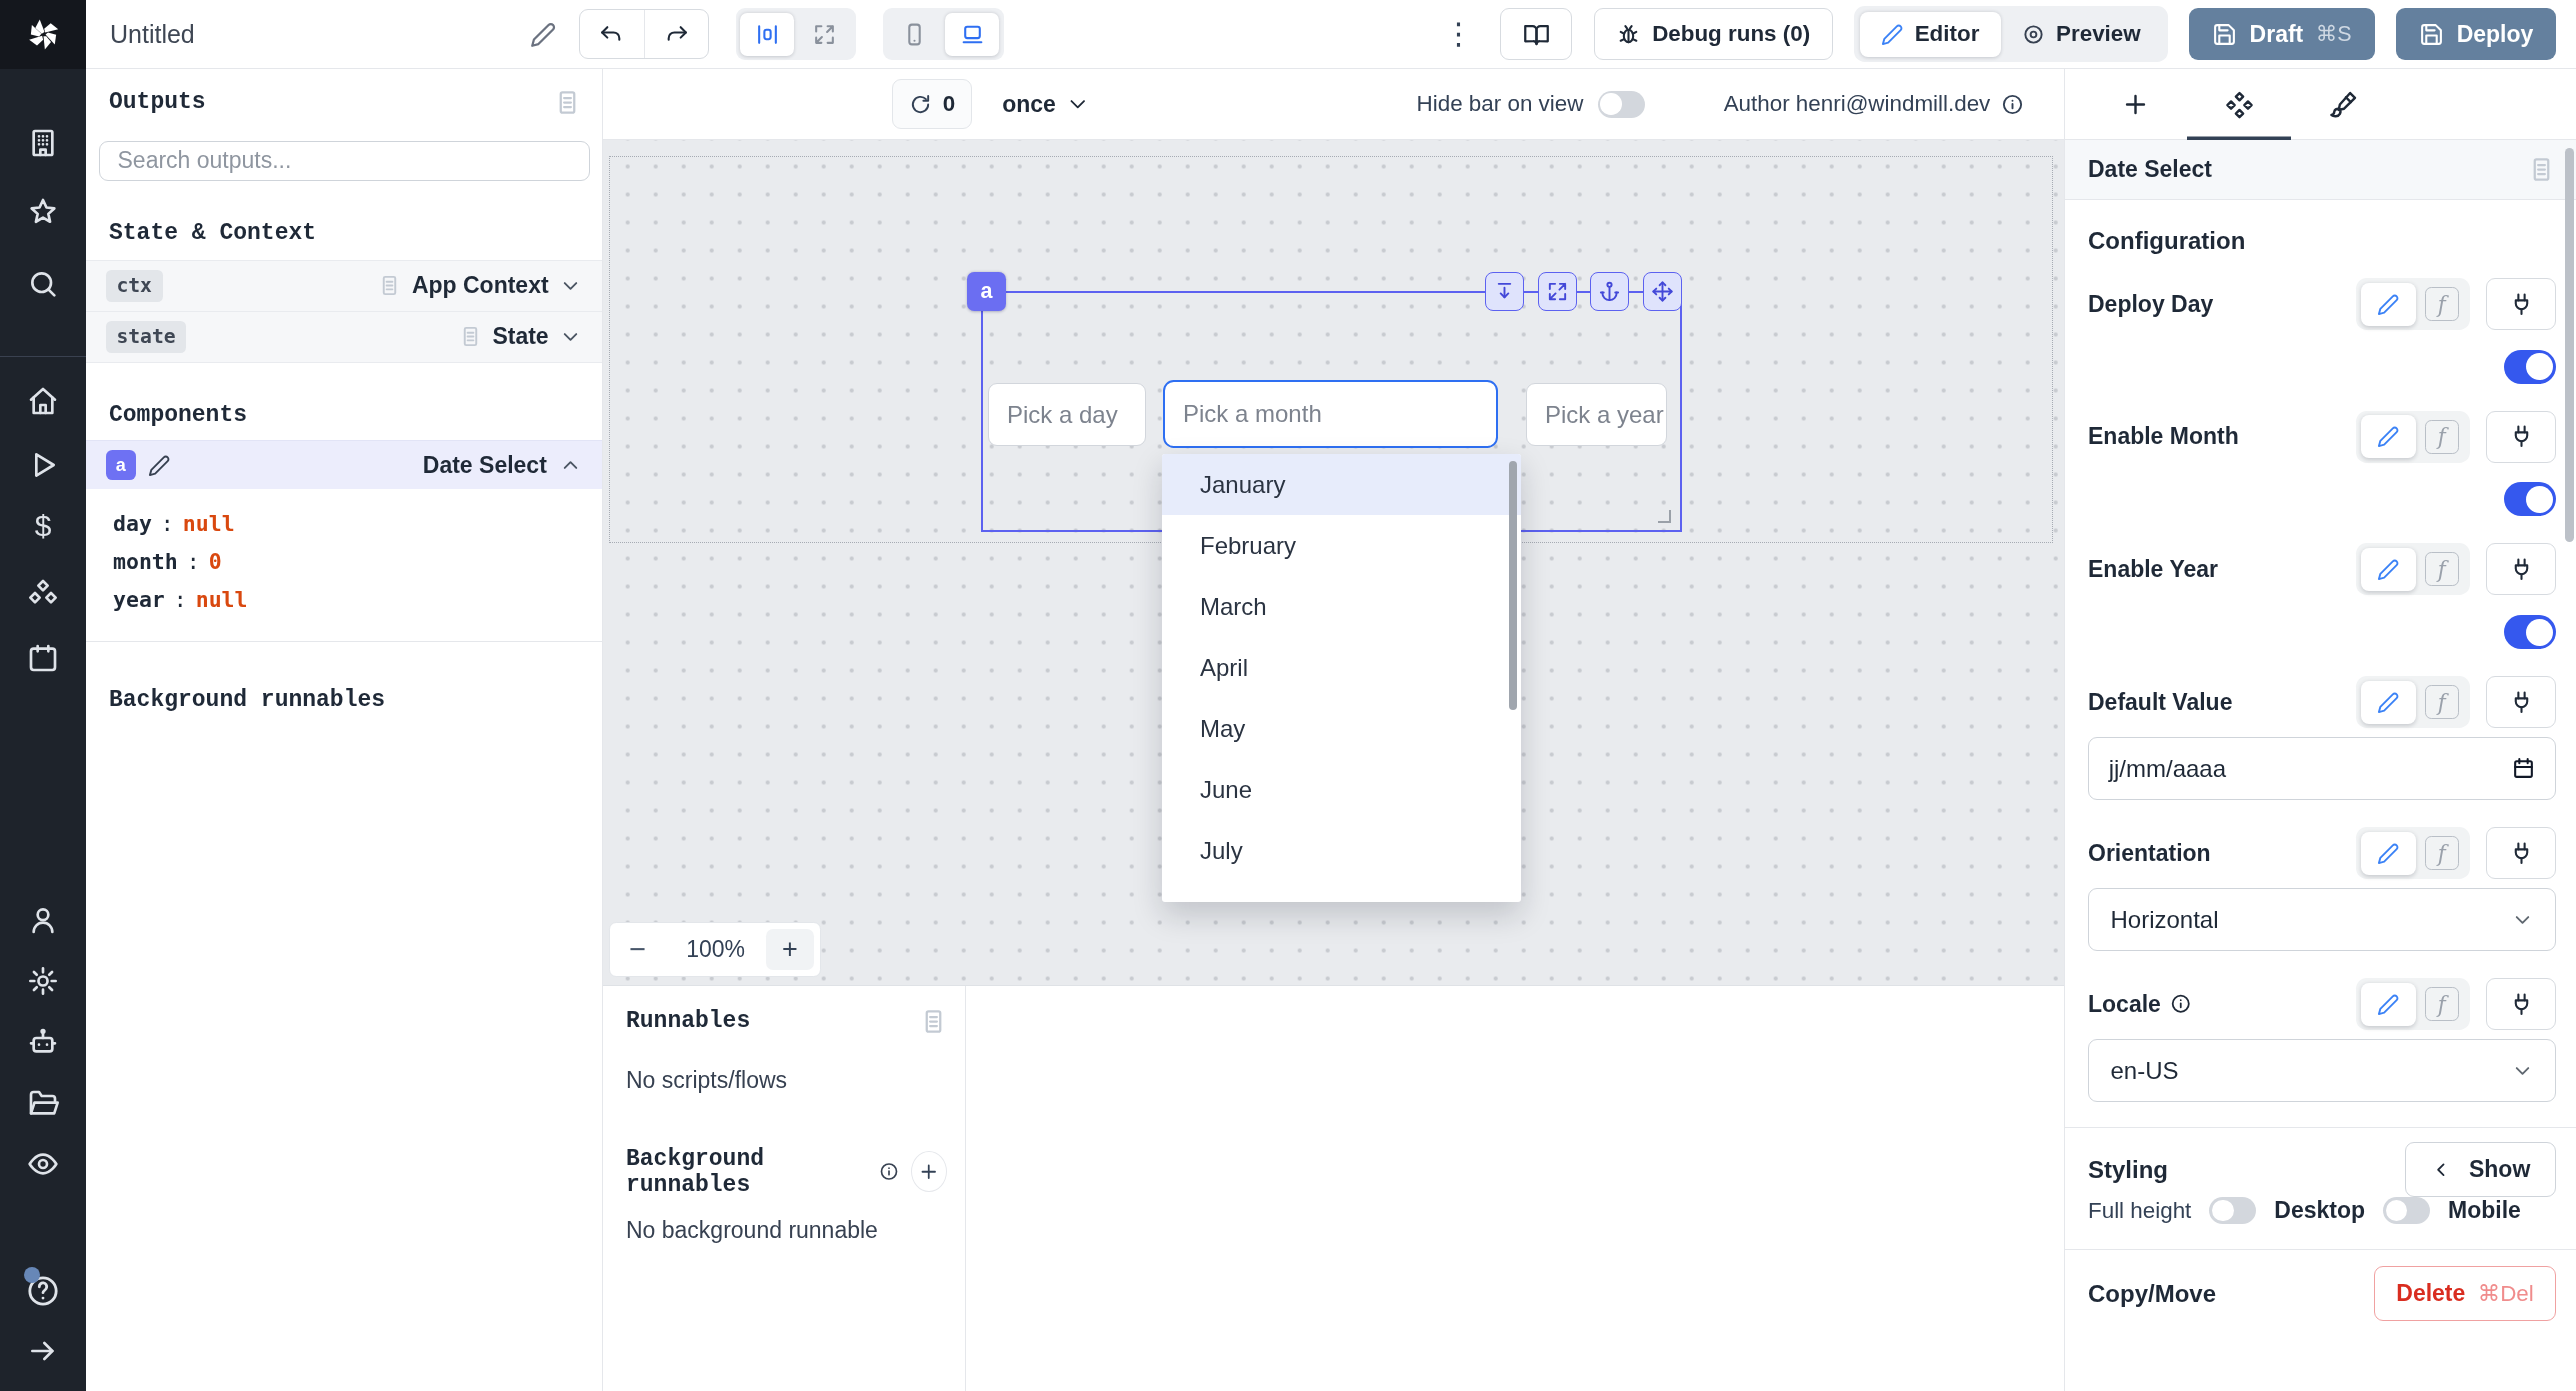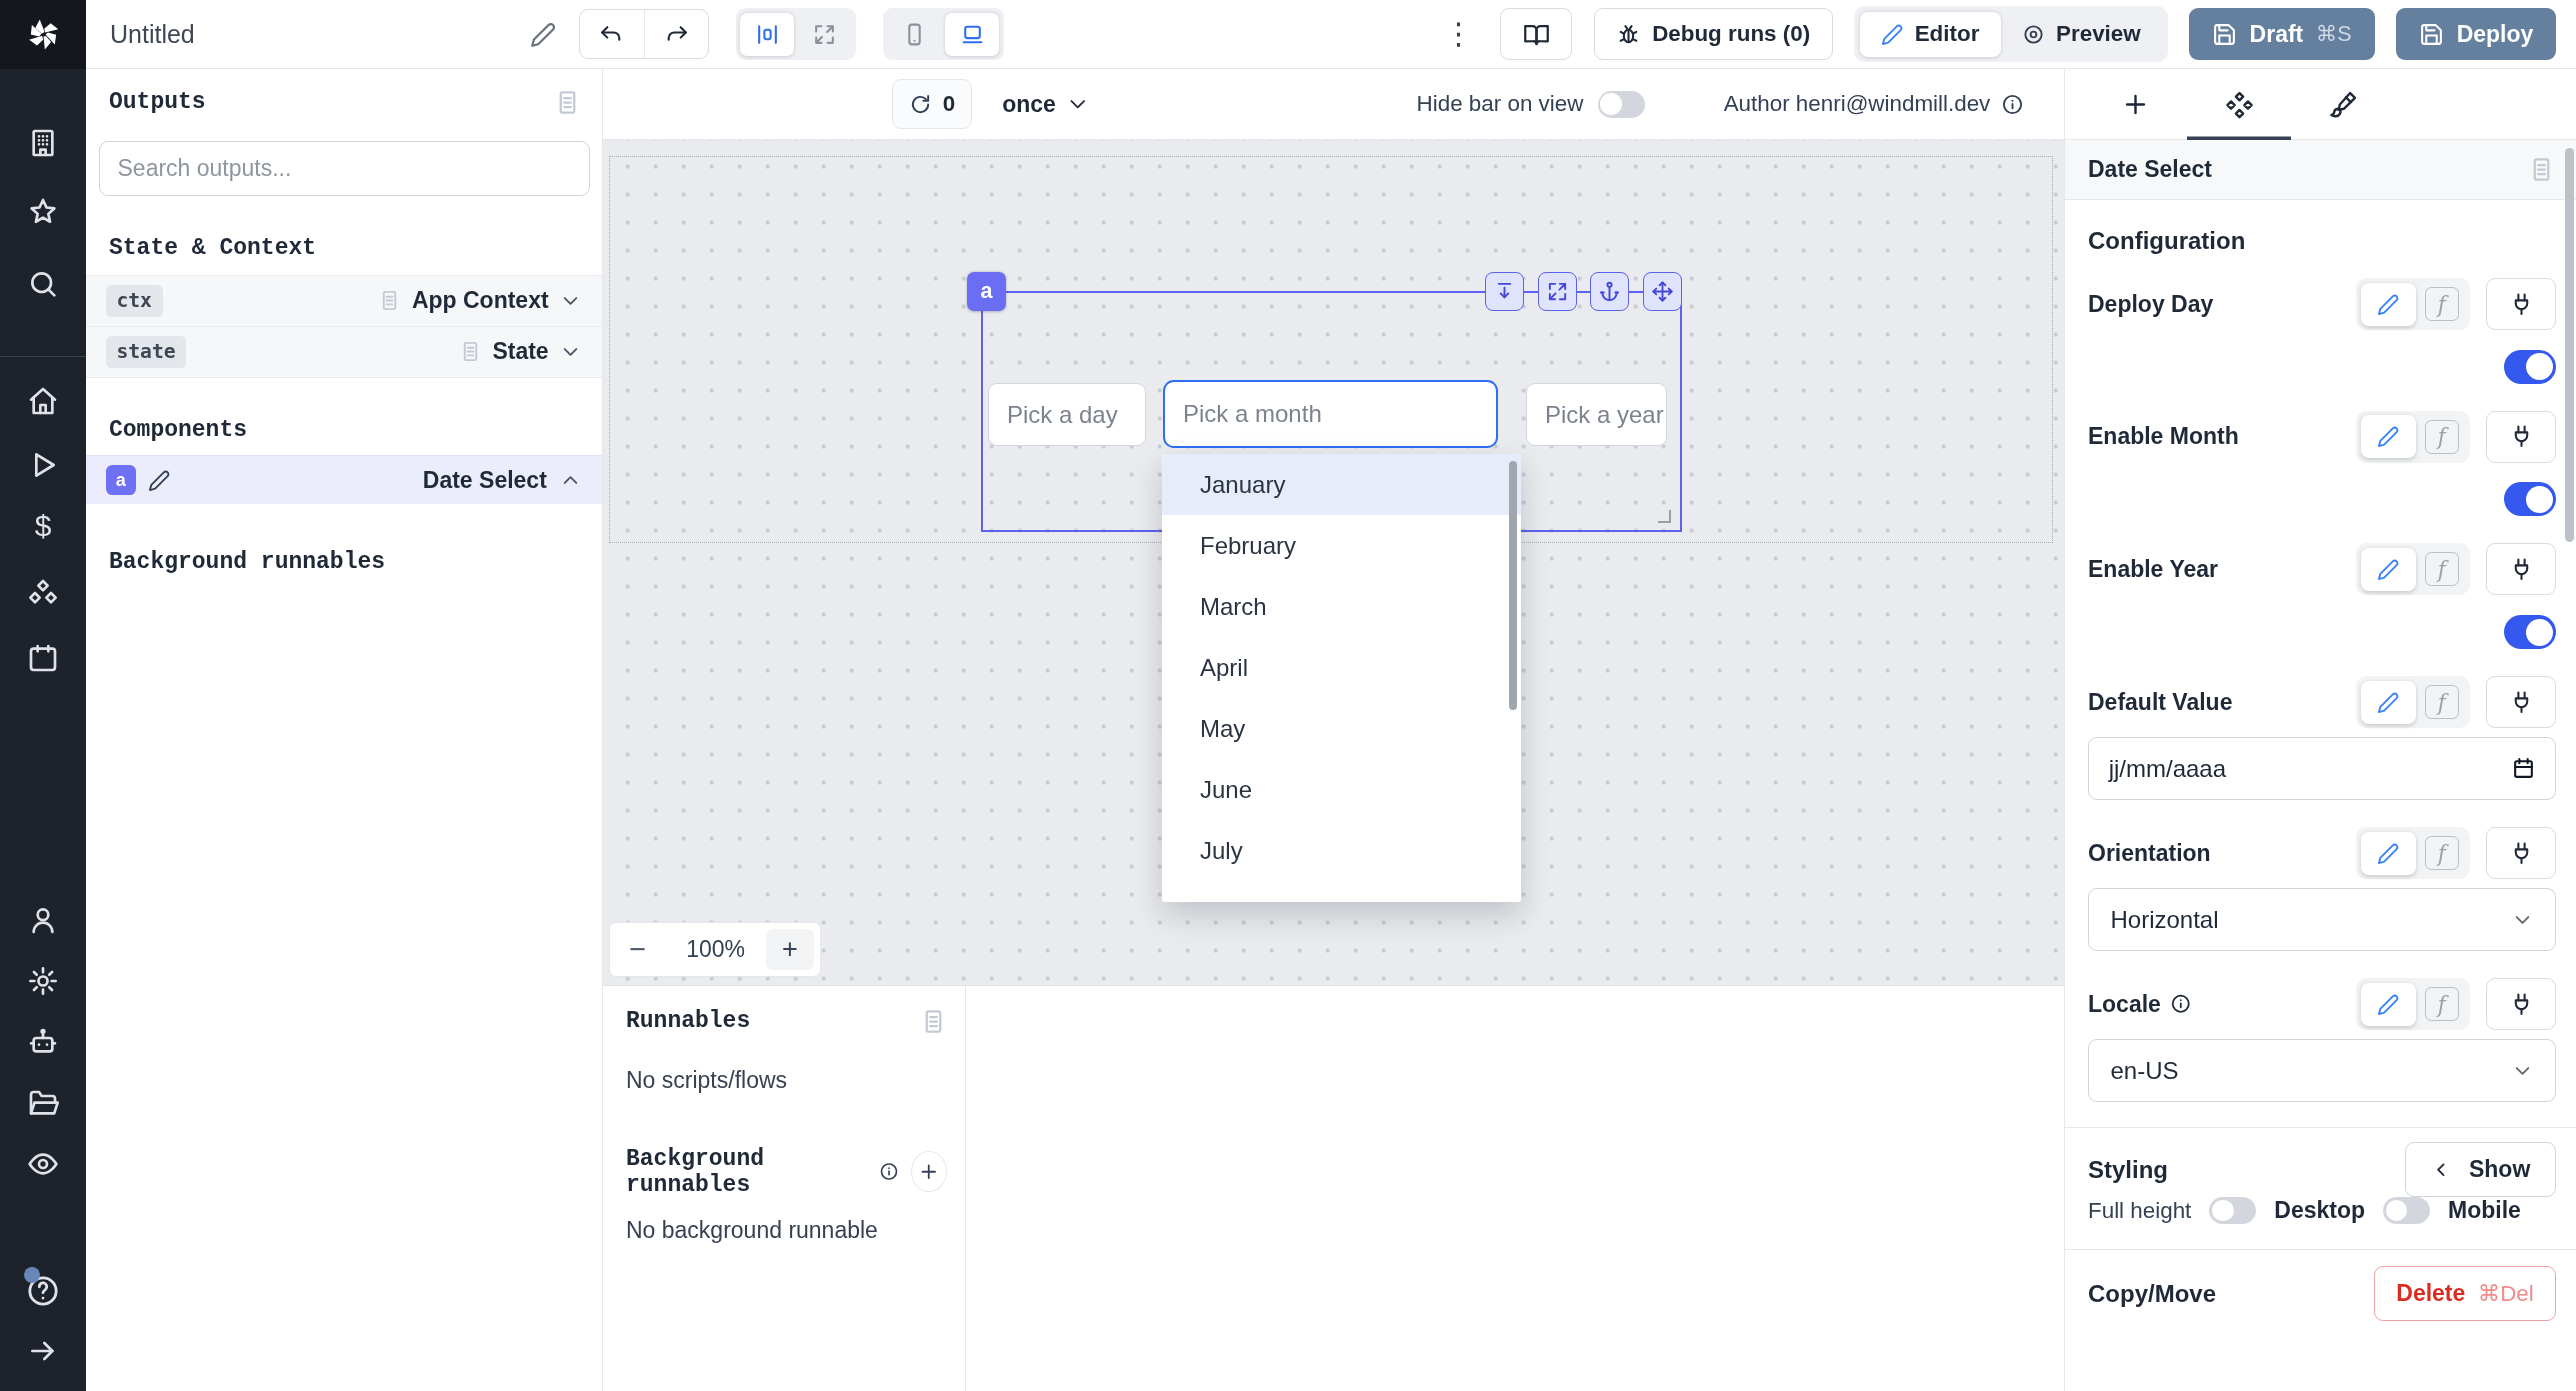--- a/index.html
+++ b/index.html
@@ -42,21 +42,21 @@
     display:flex; align-items:center; gap:12.5px; font-size:23px; font-weight:700; }
   .btn-slate .sc { color:#cfd8e3; font-weight:500; font-size:21.5px; }
 
   
   .outputs { position:absolute; left:86px; top:69px; width:517px; bottom:0; background:#fff;
     border-right:0.9px solid #e5e7eb; z-index:10; }
   .sec-head { font-size:23px; font-weight:700; color:#1f2937;font-family:Liberation Mono, monospace; }
   .op-title-row { display:flex; justify-content:space-between; align-items:flex-start; padding:19.7px 21.5px 0 23px; }
   .doc-ic { color:#c3cad3; }
   .op-search { margin:25px 12.5px 0; }
-  .op-search input { width:100%; height:55px; border:1.3px solid #cfd4da; border-radius:9px;
+  .op-search input { width:100%; height:40px; border:1.3px solid #cfd4da; border-radius:9px;
     padding:0 18px; font-size:23px; color:#374151; outline:none; font-family:"Liberation Sans",sans-serif; }
   .op-search input::placeholder { color:#8f96a0; }
   .op-sec { margin-top:39px; padding:0 23px; }
   .op-rows { margin-top:14.3px; border-top:0.9px solid #e9ebef; }
   .op-row { height:51px; background:#f6f7f9; border-bottom:0.9px solid #e9ebef;
     display:flex; align-items:center; padding:0 19.7px; gap:10.7px; }
   .code-badge { background:#e3e6ea; border-radius:5.4px; padding:4.5px 10.7px;
     font-family:"DejaVu Sans Mono", monospace; font-size:19.7px; font-weight:700; color:#3f4754; }
   .spacer { flex:1; }
   .row-label { font-size:23px; font-weight:700; color:#1f2937; }
@@ -437,20 +437,25 @@
       <svg class="i" width="23" height="23" viewBox="0 0 24 24">
         <path d="M16.5 3.5a2.8 2.8 0 1 1 4 4L7.5 20.5 2 22l1.5-5.5z"></path>
       </svg>
     </span>
     <span class="spacer"></span>
     <span class="row-label">Date Select</span>
     <svg class="i chev" width="23" height="23" viewBox="0 0 24 24">
         <path d="M6 14.5l6-6 6 6"></path>
       </svg>
   </div>
+  <div class="comp-code">
+    <div><span class="k">day</span><span class="sep">:</span><span class="v">null</span></div>
+    <div><span class="k">month</span><span class="sep">:</span><span class="v">0</span></div>
+    <div><span class="k">year</span><span class="sep">:</span><span class="v">null</span></div>
+  </div>
   <div class="op-sec sec-head" style="margin-top:45px">Background runnables</div>
 </div>
 
 <div class="center">
   <div class="topbar">
     <div class="refresh-box">
       <svg class="i ric" width="23" height="23" viewBox="0 0 24 24">
         <path d="M20 12a8 8 0 1 1-2.3-5.6"></path>
           <path d="M20 3v5h-5"></path>
       </svg>

